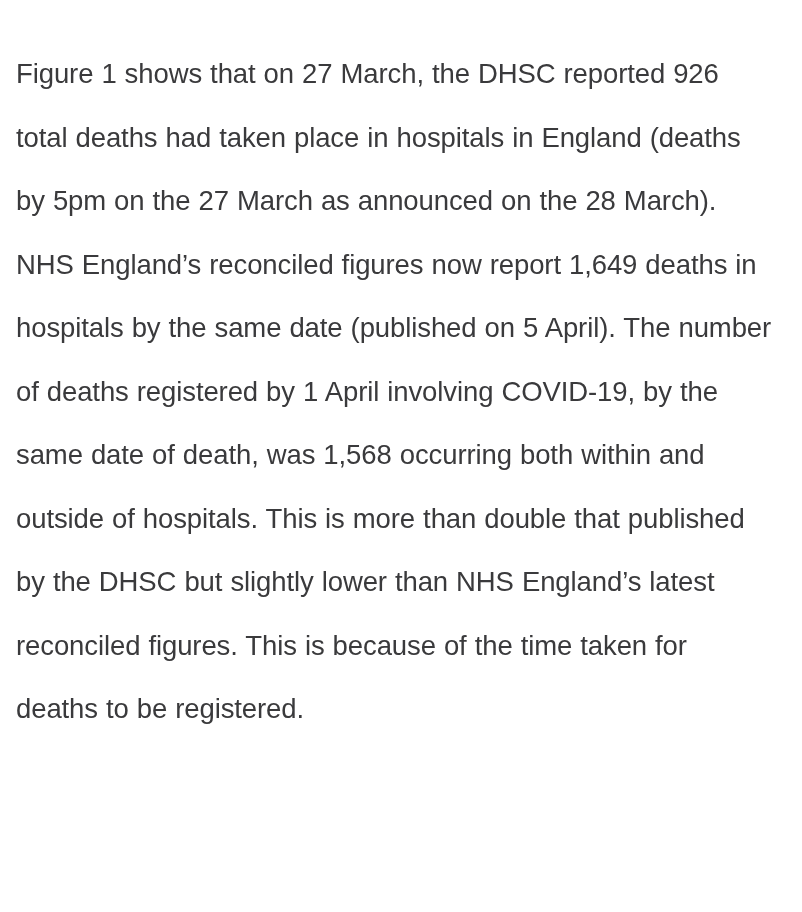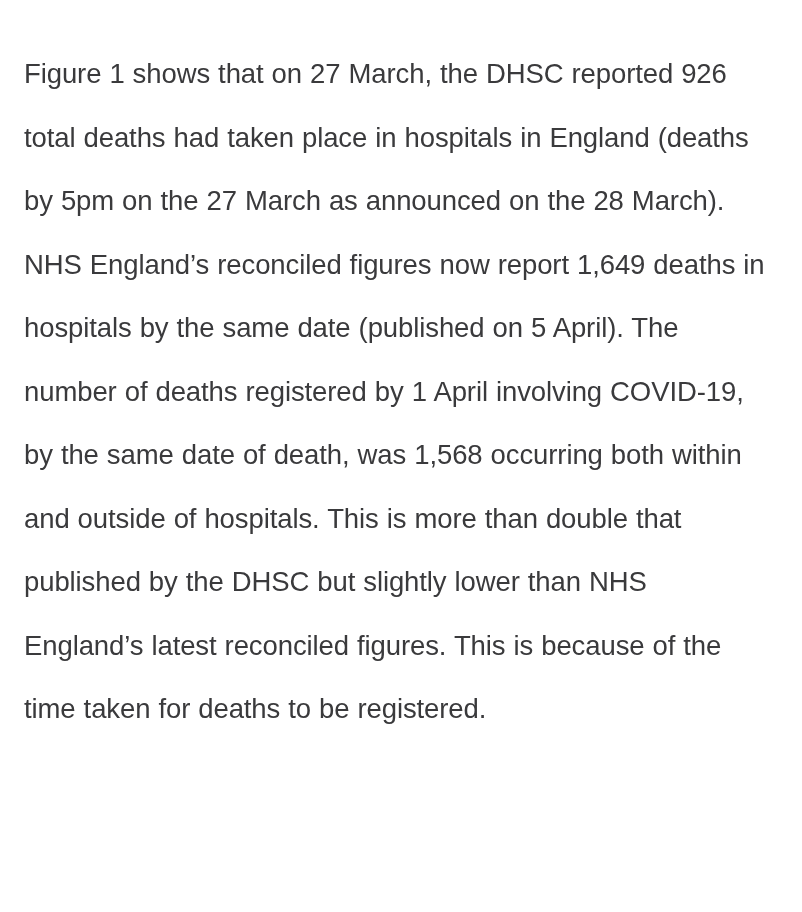--- a/index.html
+++ b/index.html
@@ -10,21 +10,21 @@
     width: 802px;
     height: 912px;
     background: #ffffff;
     font-family: "Liberation Sans", sans-serif;
     overflow: hidden;
   }
   .page {
     box-sizing: border-box;
     width: 802px;
     height: 912px;
-    padding: 42px 30px 0 24px;
+    padding: 42px 30px 0 16px;
     background: #ffffff;
   }
   .body-paragraph {
     margin: 0;
     color: #3a3a3c;
     font-size: 27.5px;
     line-height: 63.5px;
     letter-spacing: -0.1px;
     font-weight: 400;
     text-align: left;

